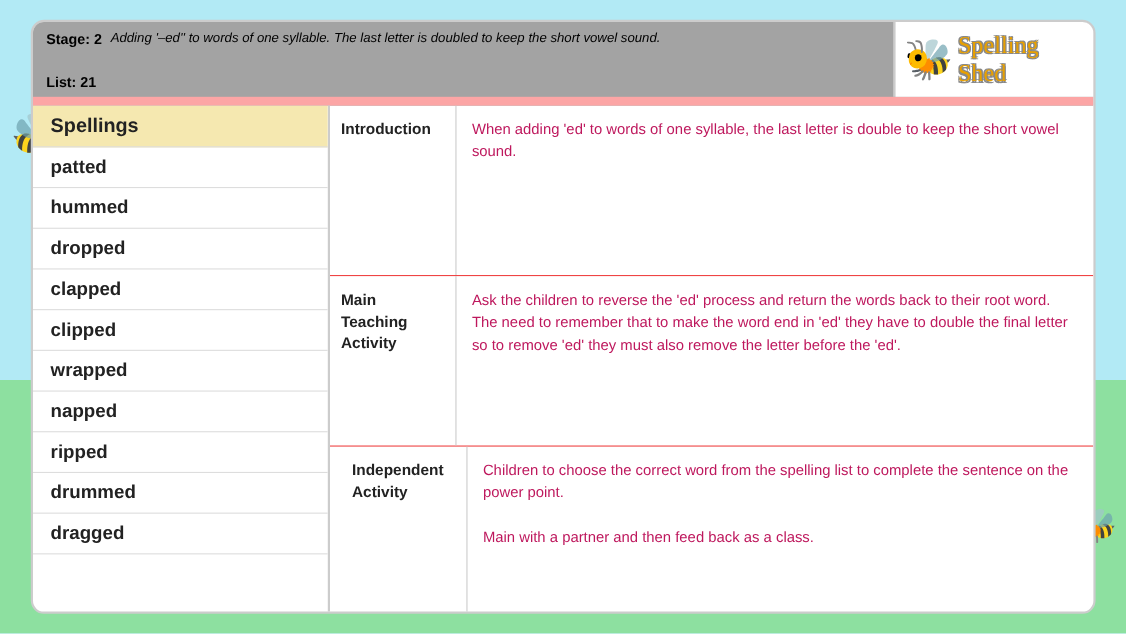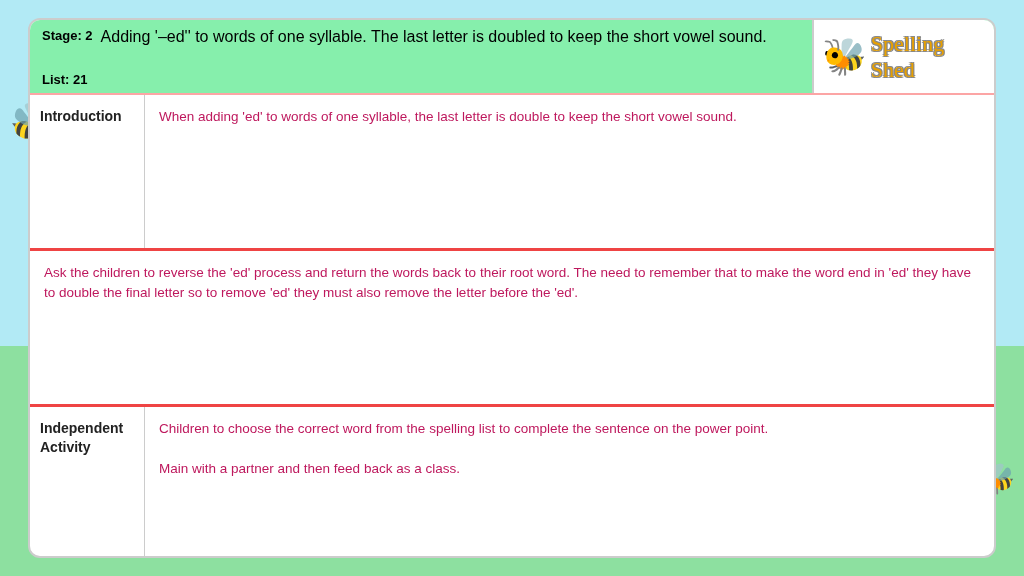--- a/index.html
+++ b/index.html
@@ -32,22 +32,22 @@
       border-radius: 12px;
       border: 2px solid #ccc;
       z-index: 10;
       overflow: hidden;
     }
 
     
     .header {
       display: flex;
       align-items: stretch;
-      border-bottom: 2px solid #fca5a5;
-      background: #86efac;
+      border-bottom: 8px solid #fca5a5;
+      background: #a3a3a3;
     }
 
     .header-info {
       flex: 1;
       padding: 6px 12px;
       border-right: 2px solid #ccc;
     }
 
     .header-info .stage-row {
       display: flex;
@@ -56,23 +56,24 @@
     }
 
     .header-info .stage-label {
       font-size: 13px;
       font-weight: bold;
       white-space: nowrap;
       padding-top: 2px;
     }
 
     .header-info .stage-desc {
-      font-size: 16px;
+      font-size: 12px;
       line-height: 1.4;
       flex: 1;
+      font-style: italic;
     }
 
     .header-info .list-row {
       font-size: 13px;
       font-weight: bold;
       margin-top: 24px;
     }
 
     .header-logo {
       width: 180px;
@@ -132,26 +133,27 @@
     
     .content-table {
       flex: 1;
       display: flex;
       flex-direction: column;
       overflow: hidden;
     }
 
     .content-row {
       display: flex;
-      border-bottom: 3px solid #ef4444;
+      border-bottom: 1px solid #ef4444;
       flex: 1;
     }
 
     .content-row:last-child {
       border-bottom: none;
+      padding-left: 10px;
     }
 
     .content-label {
       width: 115px;
       min-width: 115px;
       padding: 12px 10px;
       font-size: 14px;
       font-weight: bold;
       border-right: 1px solid #ccc;
       color: #222;
@@ -204,29 +206,43 @@
     <div class="header-logo">
       <div class="logo-container">
         <span class="logo-bee">🐝</span>
         <span class="logo-text">Spelling Shed</span>
       </div>
     </div>
   </div>
 
   <div class="body-layout">
 
+    <div class="spelling-list">
+      <div class="spelling-item header-item">Spellings</div>
+      <div class="spelling-item">patted</div>
+      <div class="spelling-item">hummed</div>
+      <div class="spelling-item">dropped</div>
+      <div class="spelling-item">clapped</div>
+      <div class="spelling-item">clipped</div>
+      <div class="spelling-item">wrapped</div>
+      <div class="spelling-item">napped</div>
+      <div class="spelling-item">ripped</div>
+      <div class="spelling-item">drummed</div>
+      <div class="spelling-item">dragged</div>
+    </div>
 
     <div class="content-table">
 
       <div class="content-row">
         <div class="content-label">Introduction</div>
         <div class="content-text">When adding 'ed' to words of one syllable, the last letter is double to keep the short vowel sound.</div>
       </div>
 
       <div class="content-row">
+        <div class="content-label">Main Teaching Activity</div>
         <div class="content-text">Ask the children to reverse the 'ed' process and return the words back to their root word. The need to remember that to make the word end in 'ed' they have to double the final letter so to remove 'ed' they must also remove the letter before the 'ed'.</div>
       </div>
 
       <div class="content-row">
         <div class="content-label">Independent Activity</div>
         <div class="content-text">
           <span>Children to choose the correct word from the spelling list to complete the sentence on the power point.</span>
           <br><br>
           <span>Main with a partner and then feed back as a class.</span>
         </div>

